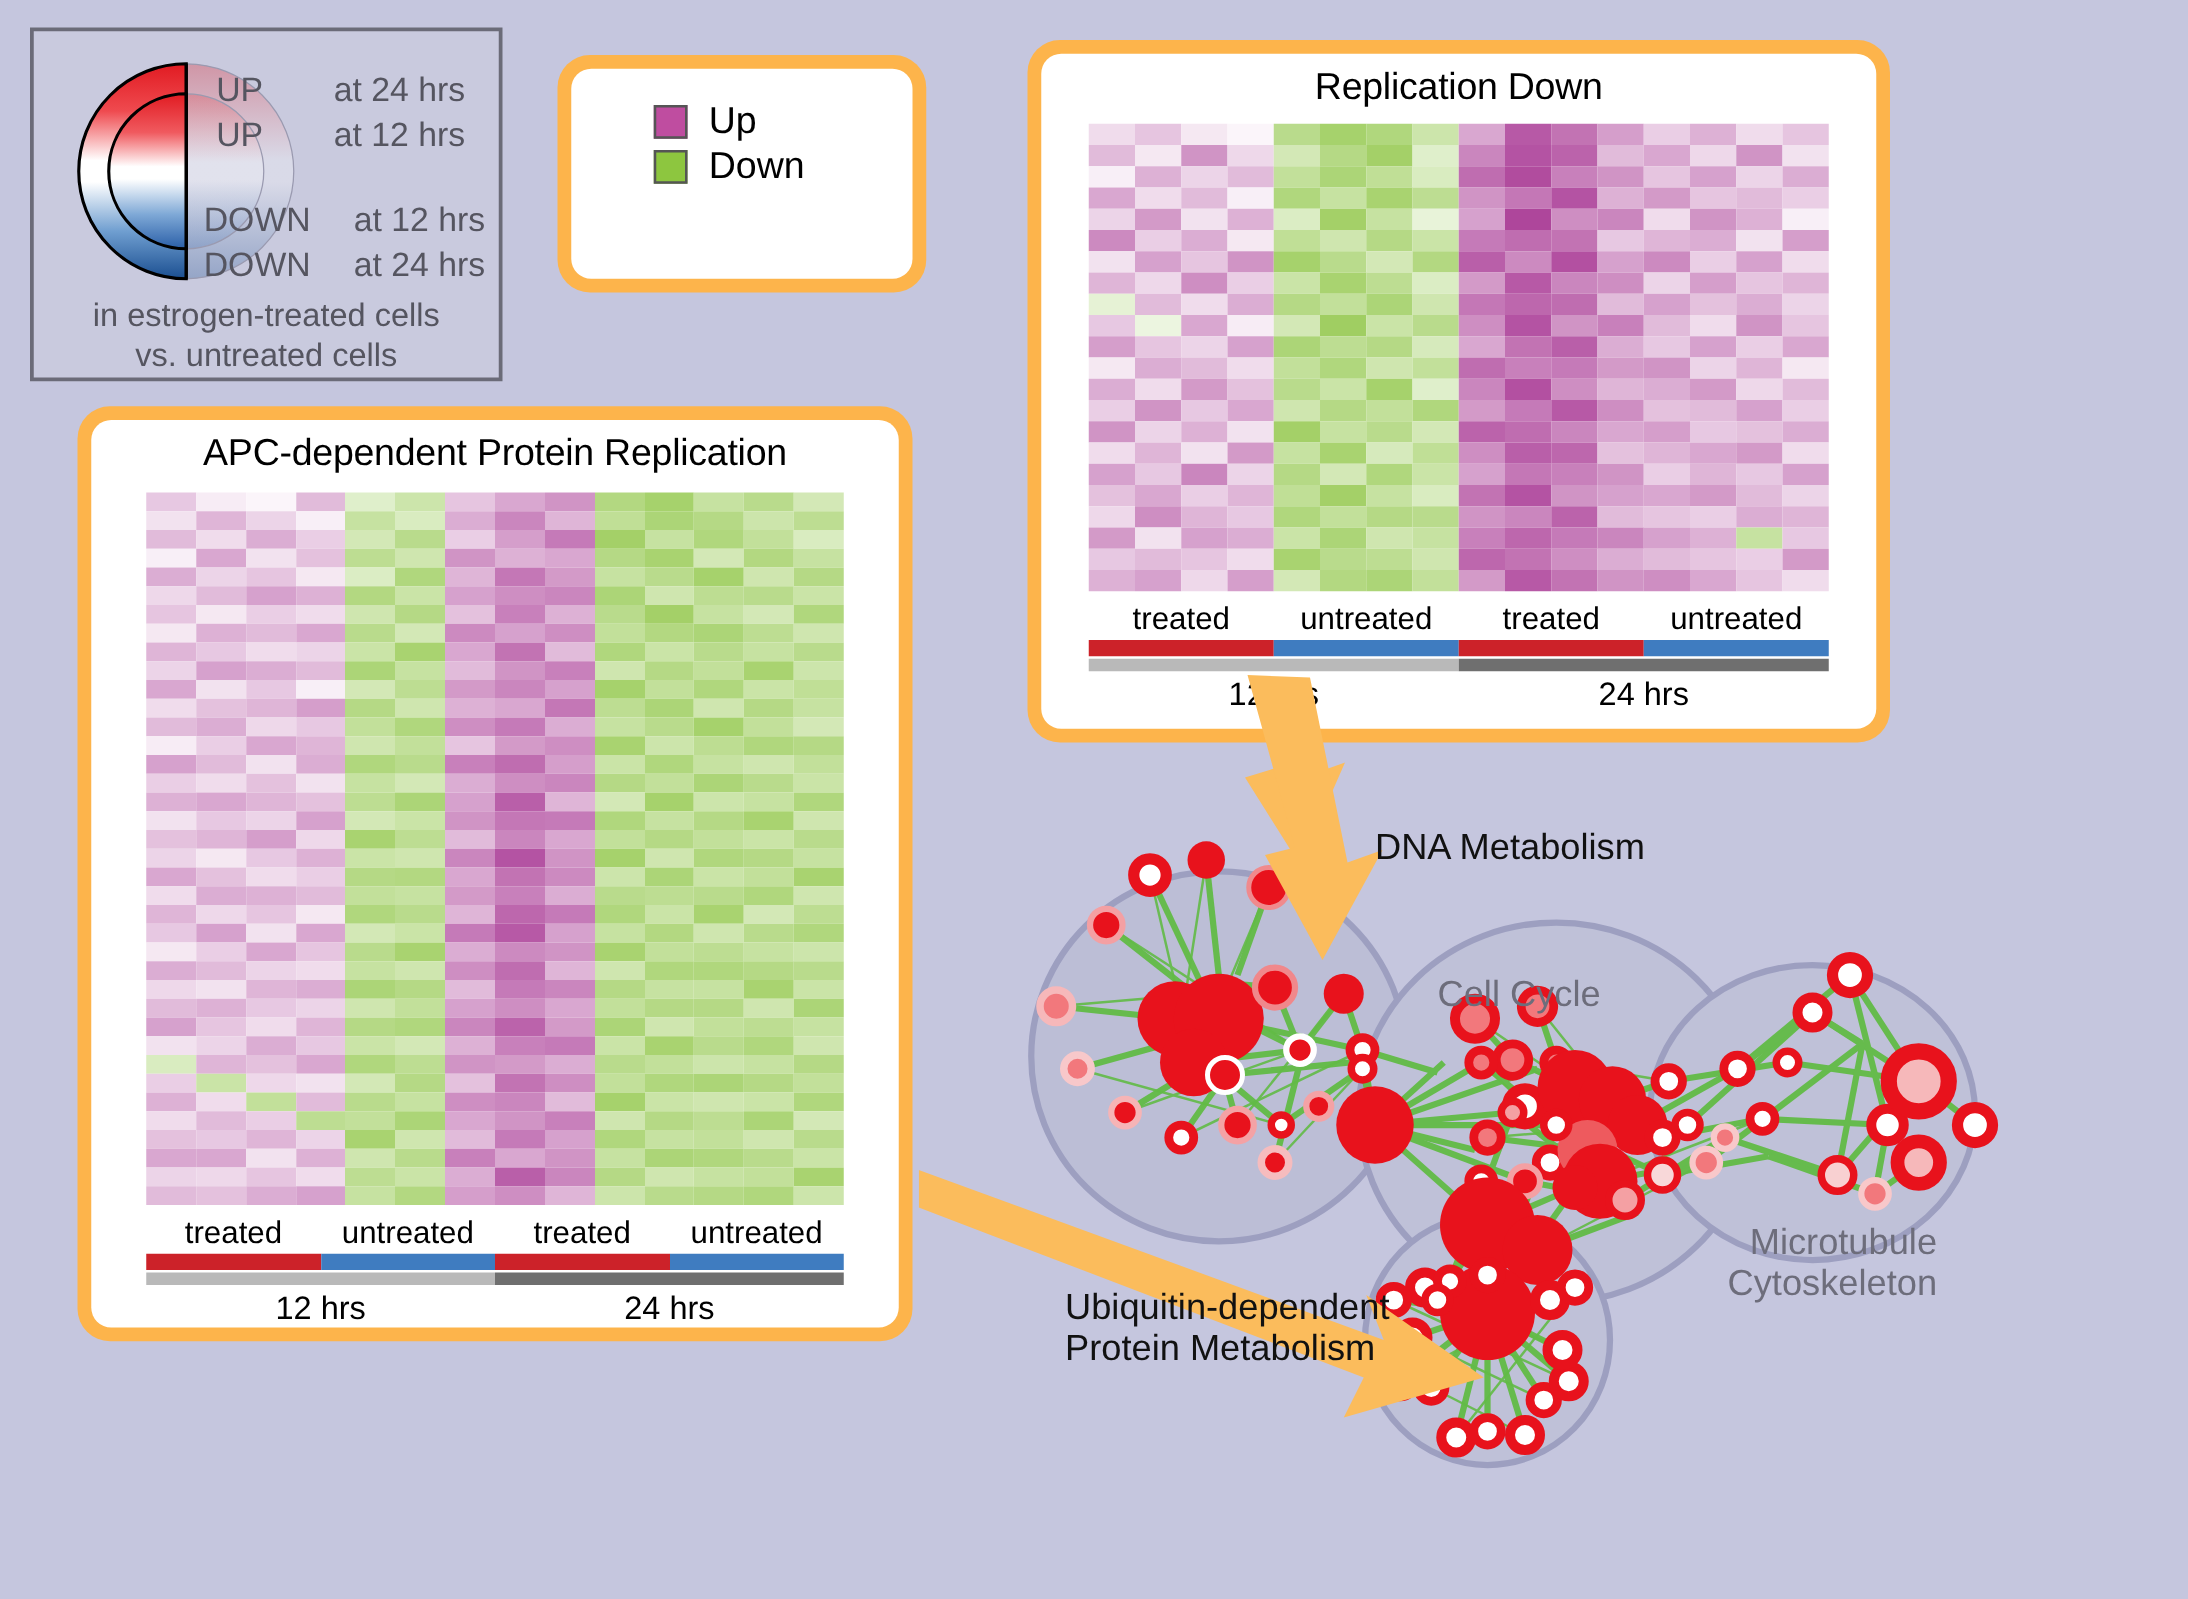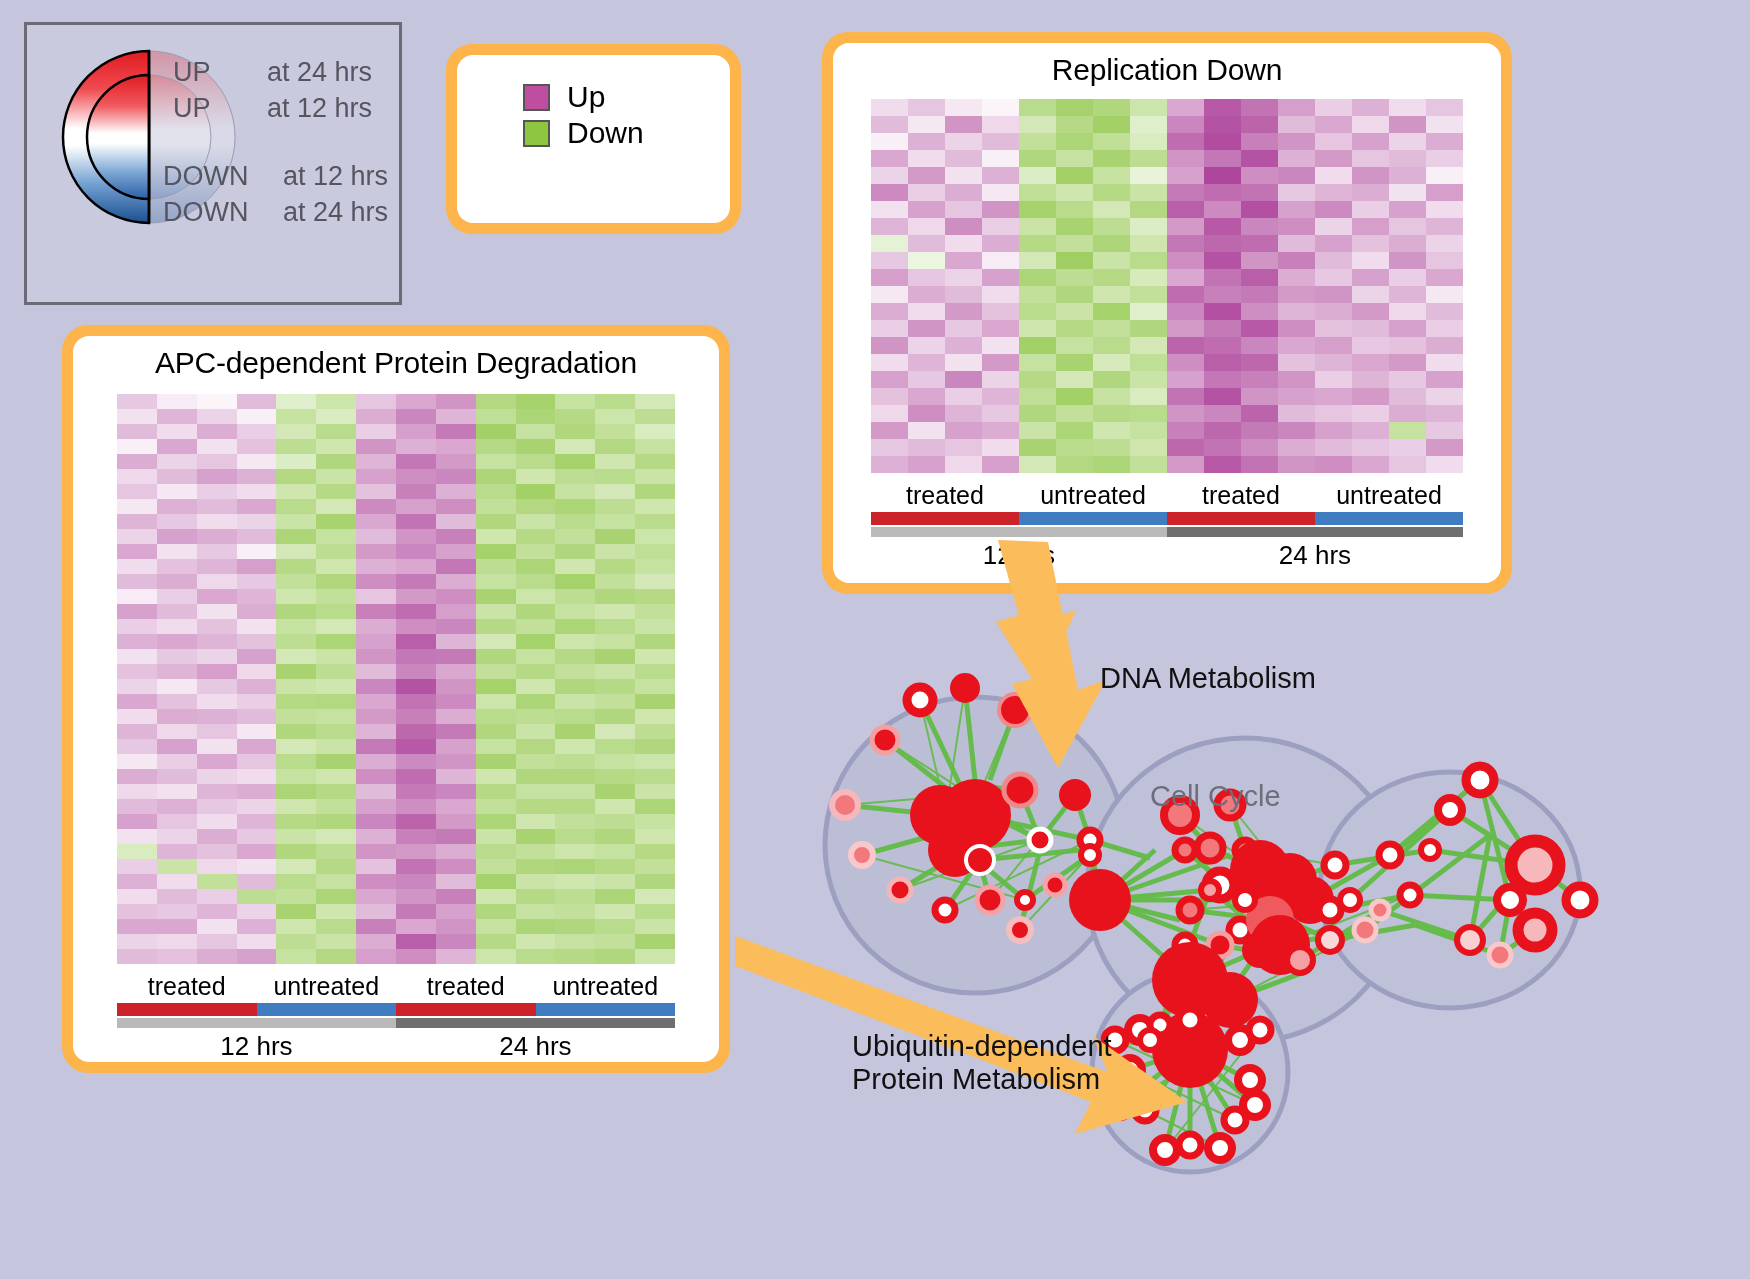--- a/index.html
+++ b/index.html
@@ -165,20 +165,24 @@
       <span class="key-time">at 12 hrs</span>
     </div>
     <div class="key-row" style="left:136px;top:154px;">
       <span class="key-dir">DOWN</span>
     </div>
     <div class="key-row" style="left:256px;top:154px;">
       <span class="key-time">at 24 hrs</span>
     </div>
   </div>
 
+  <div id="key-caption">
+    <div>in estrogen-treated cells</div>
+    <div>vs. untreated cells</div>
+  </div>
 </div>
 
 <div class="panel" id="legend-box">
   <div class="panel-inner">
     <div class="legend-items">
       <div class="legend-item">
         <span class="legend-sw" style="background:#bf4da0"></span>
         <span class="legend-lab">Up</span>
       </div>
       <div class="legend-item">
@@ -568,21 +572,21 @@
             <span style="flex: 1 1 0%;">12 hrs</span>
             <span style="flex: 1 1 0%;">24 hrs</span>
           </div>
       </div>
     </div>
   </div>
 </div>
 
 <div class="panel" id="panel-apc">
   <div class="panel-inner">
-    <div class="panel-title">APC-dependent Protein Degradation</div>
+    <div class="panel-title">APC-dependent Protein Replication</div>
     <div class="hm-wrap" style="top:58px;left:44px;right:44px;">
       <div class="hm" id="hm-apc" style="grid-template-columns: repeat(14, 1fr);">
           <i style="background: rgb(231, 200, 226); height: 15px;"></i>
           <i style="background: rgb(247, 236, 245); height: 15px;"></i>
           <i style="background: rgb(251, 245, 250); height: 15px;"></i>
           <i style="background: rgb(225, 187, 218); height: 15px;"></i>
           <i style="background: rgb(223, 239, 203); height: 15px;"></i>
           <i style="background: rgb(204, 229, 171); height: 15px;"></i>
           <i style="background: rgb(230, 197, 224); height: 15px;"></i>
           <i style="background: rgb(217, 167, 208); height: 15px;"></i>
@@ -1366,15 +1370,17 @@
     <path d="M208 0 L258 2 L288 150 L316 140 L268 228 L222 144 L246 138 Z" fill="#fbbc5c"></path>
   </svg>
 
   
   <svg style="position:absolute;left:-55px;top:320px;width:560px;height:260px;pointer-events:none;" viewBox="0 0 560 260">
     <path d="M0 16 L372 152 L358 116 L452 182 L340 214 L356 182 L0 46 Z" fill="#fbbc5c"></path>
   </svg>
 
   <div class="net-label" id="lab-dna">DNA Metabolism</div>
   <div class="net-label" id="lab-cc">Cell Cycle</div>
+  <div class="net-label" id="lab-mt">Microtubule
+Cytoskeleton</div>
   <div class="net-label" id="lab-ub">Ubiquitin-dependent
 Protein Metabolism</div>
 </div>
 
 </body></html>

